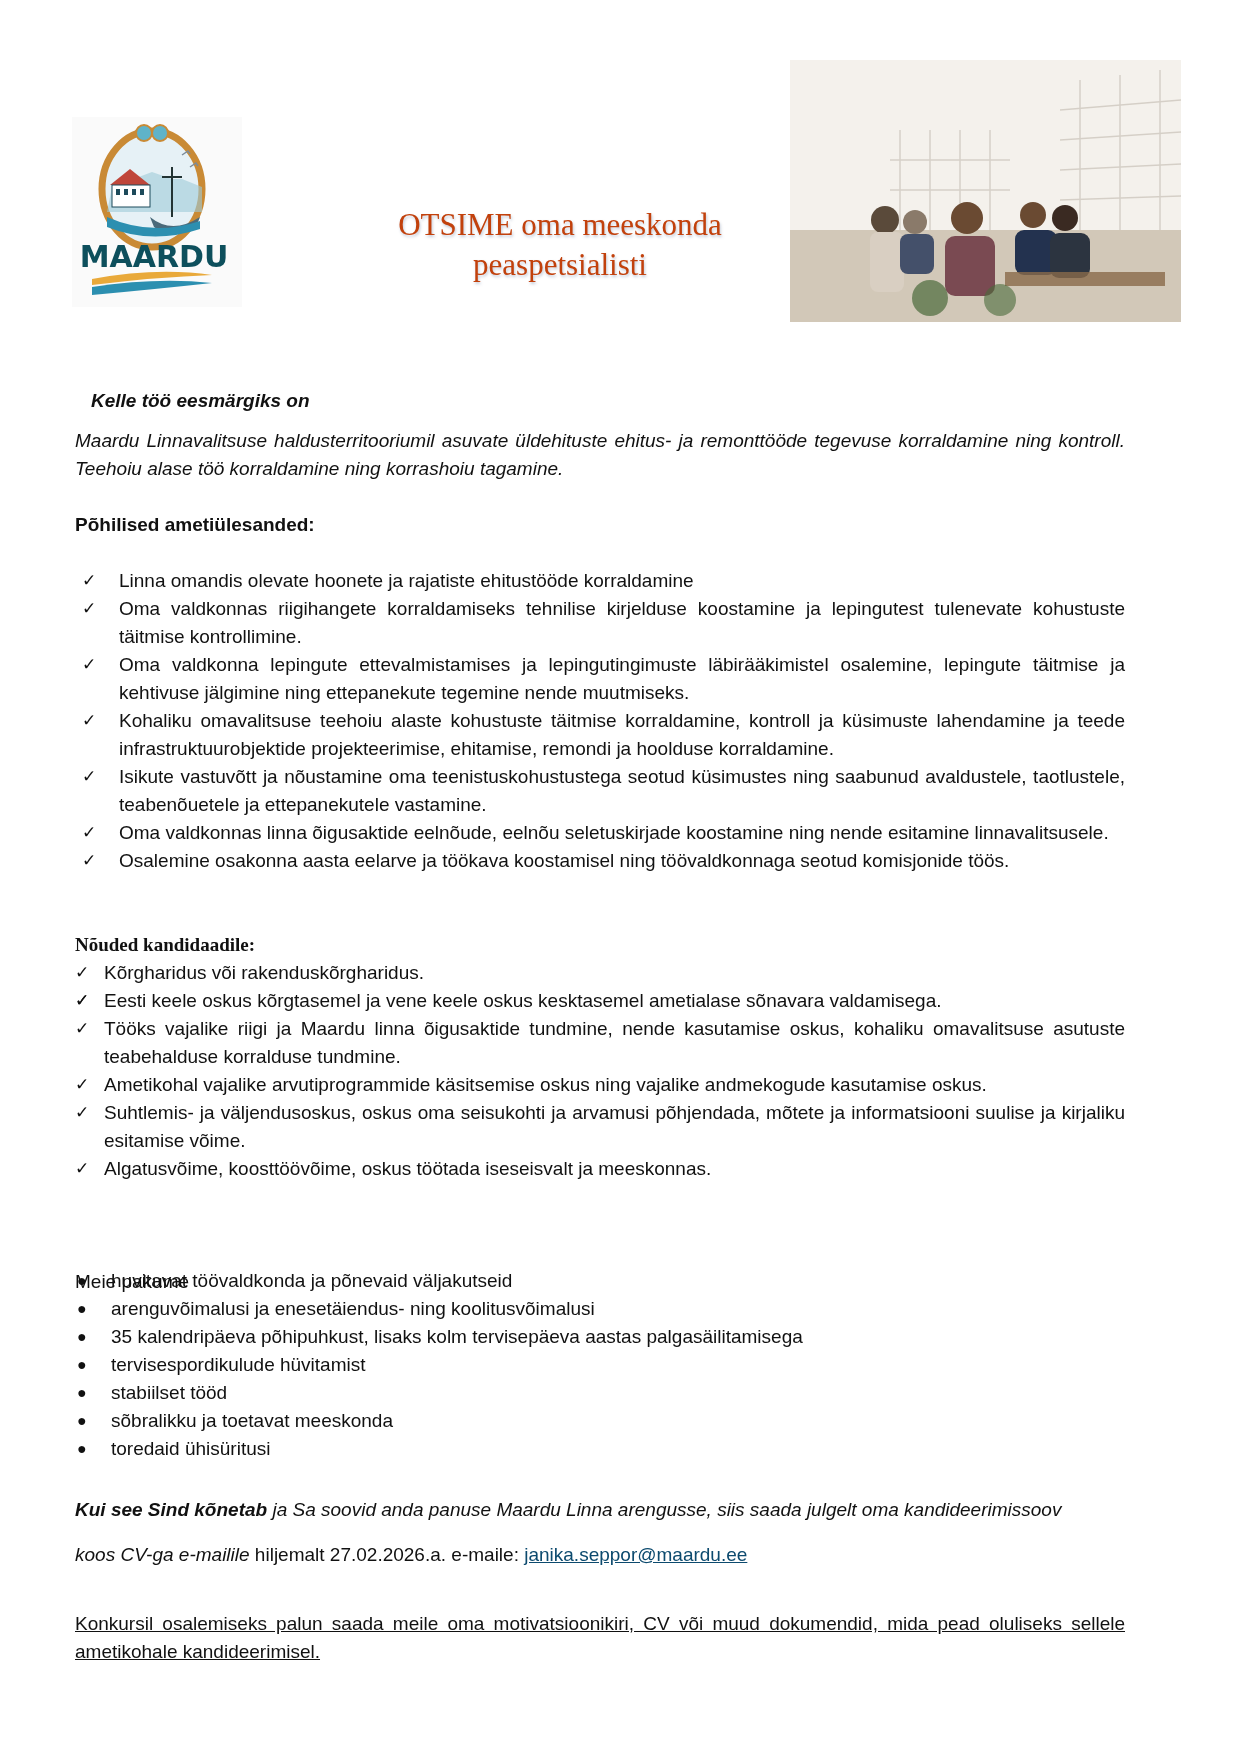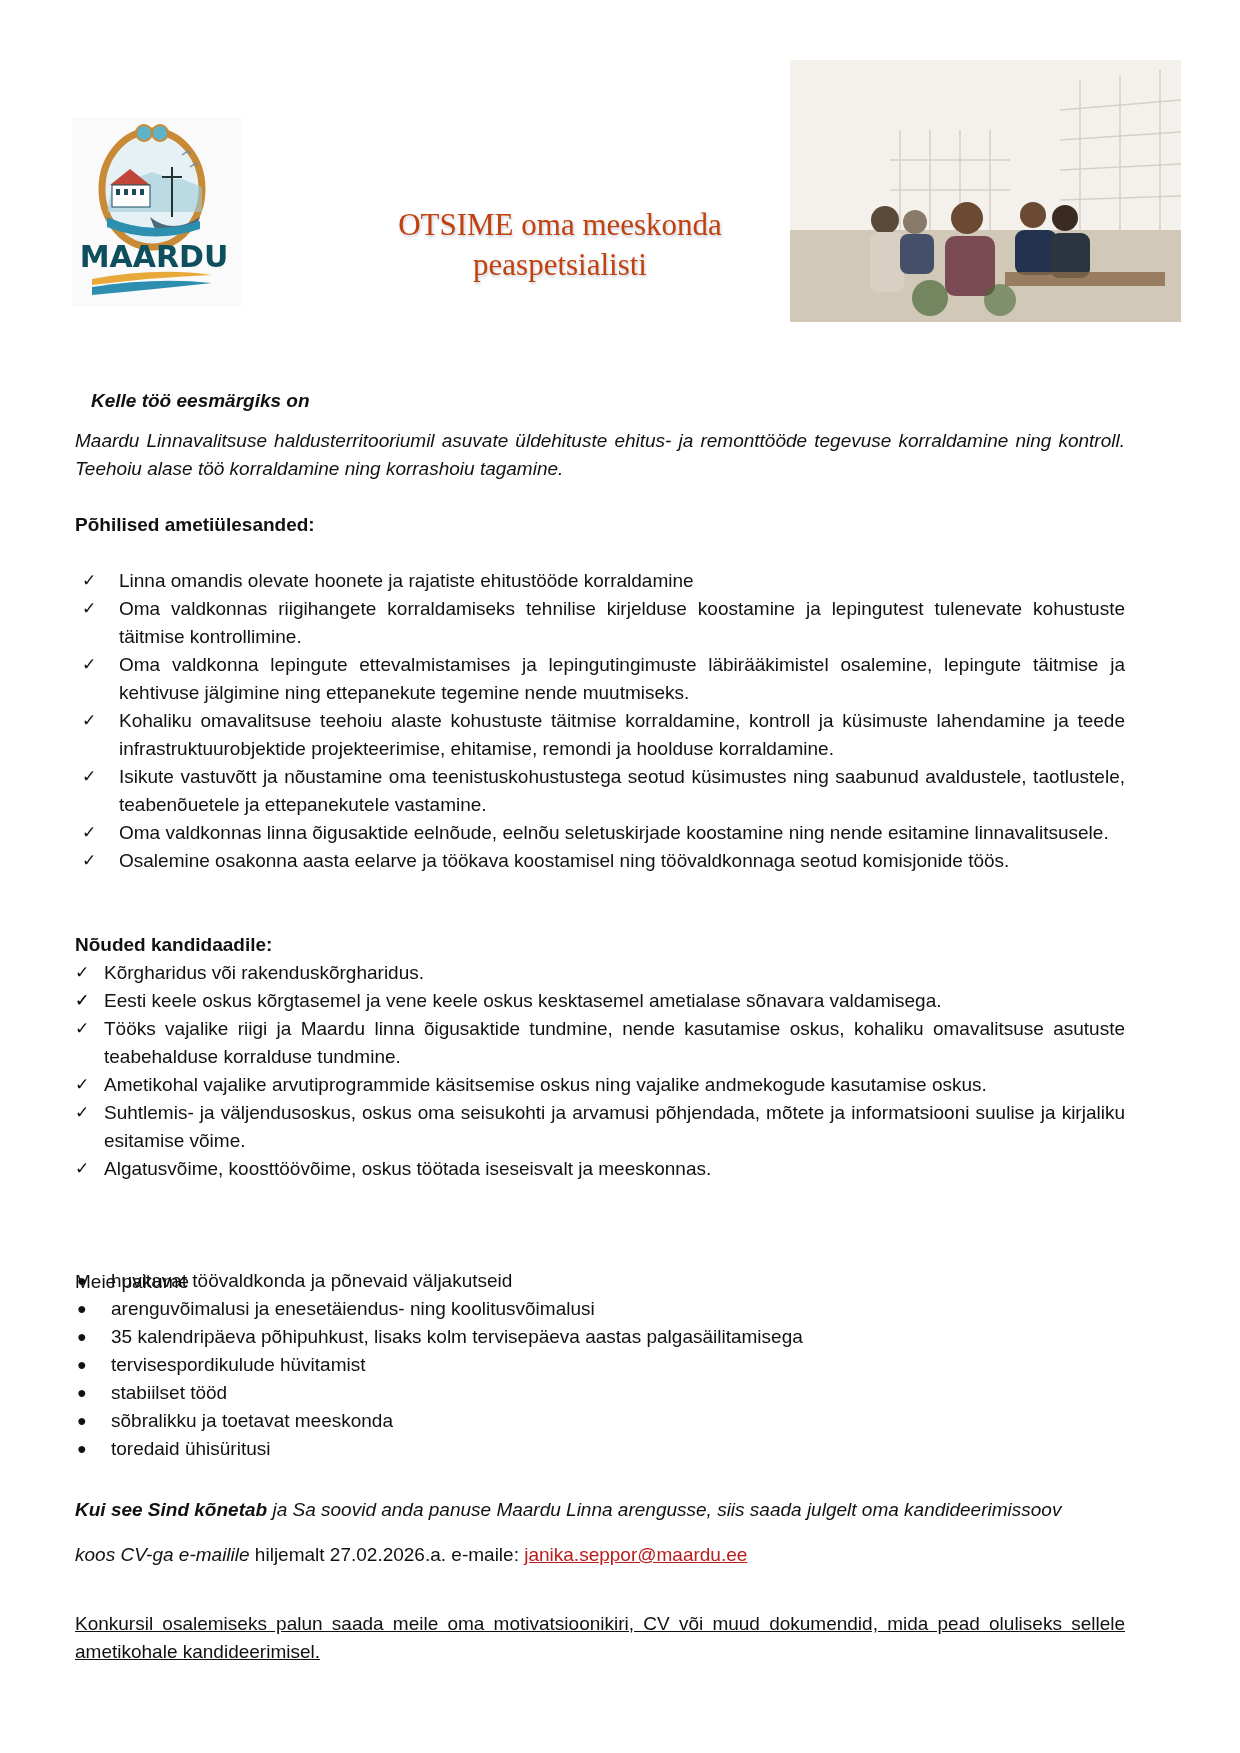--- a/index.html
+++ b/index.html
@@ -25,21 +25,21 @@
   ul.check, ul.dot { list-style: none; margin: 0; padding: 0; }
   ul.check li, ul.dot li { position: relative; text-align: justify; }
   ul.check.indented li { padding-left: 44px; }
   ul.check.indented li .mark { position: absolute; left: 7px; top: 0; }
   ul.check.tight li { padding-left: 29px; }
   ul.check.tight li .mark { position: absolute; left: 0; top: 0; }
   ul.dot li { padding-left: 36px; }
   ul.dot li .mark { position: absolute; left: 2px; top: 0; font-size: 16px; }
   .mark { font-size: 17px; }
 
-  a.email { color: #b91c1c; text-decoration: underline; }
+  a.email { color: #0c4a6e; text-decoration: underline; }
 </style>
 </head>
 <body>
 
 <div class="page">
 
   <div class="logo">
     <svg width="170" height="190" viewBox="0 0 170 190">
       <rect x="0" y="0" width="170" height="190" fill="#fafafa"></rect>
       <ellipse cx="80" cy="72" rx="50" ry="58" fill="#e6f1f6" stroke="#c98a35" stroke-width="7"></ellipse>
@@ -115,21 +115,21 @@
       <li><span class="mark">✓</span><span>Linna omandis olevate hoonete ja rajatiste ehitustööde korraldamine</span></li>
       <li><span class="mark">✓</span><span>Oma valdkonnas riigihangete korraldamiseks tehnilise kirjelduse koostamine ja lepingutest tulenevate kohustuste täitmise kontrollimine.</span></li>
       <li><span class="mark">✓</span><span>Oma valdkonna lepingute ettevalmistamises ja lepingutingimuste läbirääkimistel osalemine, lepingute täitmise ja kehtivuse jälgimine ning ettepanekute tegemine nende muutmiseks.</span></li>
       <li><span class="mark">✓</span><span>Kohaliku omavalitsuse teehoiu alaste kohustuste täitmise korraldamine, kontroll ja küsimuste lahendamine ja teede infrastruktuurobjektide projekteerimise, ehitamise, remondi ja hoolduse korraldamine.</span></li>
       <li><span class="mark">✓</span><span>Isikute vastuvõtt ja nõustamine oma teenistuskohustustega seotud küsimustes ning saabunud avaldustele, taotlustele, teabenõuetele ja ettepanekutele vastamine.</span></li>
       <li><span class="mark">✓</span><span>Oma valdkonnas linna õigusaktide eelnõude, eelnõu seletuskirjade koostamine ning nende esitamine linnavalitsusele.</span></li>
       <li><span class="mark">✓</span><span>Osalemine osakonna aasta eelarve ja töökava koostamisel ning töövaldkonnaga seotud komisjonide töös.</span></li>
     </ul>
   </div>
 
-  <div class="body bold" style="top: 931px;">Nõuded kandidaadile:</div>
+  <div class="body bold" style="top: 931px; font-family: Liberation Serif, serif;">Nõuded kandidaadile:</div>
   <div class="body" style="top: 959px;">
     <ul class="check tight">
       <li><span class="mark">✓</span><span>Kõrgharidus või rakenduskõrgharidus.</span></li>
       <li><span class="mark">✓</span></li>
       <li><span class="mark">✓</span><span>Eesti keele oskus kõrgtasemel ja vene keele oskus kesktasemel ametialase sõnavara valdamisega.</span></li>
       <li><span class="mark">✓</span><span>Tööks vajalike riigi ja Maardu linna õigusaktide tundmine, nende kasutamise oskus, kohaliku omavalitsuse asutuste teabehalduse korralduse tundmine.</span></li>
       <li><span class="mark">✓</span><span>Ametikohal vajalike arvutiprogrammide käsitsemise oskus ning vajalike andmekogude kasutamise oskus.</span></li>
       <li><span class="mark">✓</span><span>Suhtlemis- ja väljendusoskus, oskus oma seisukohti ja arvamusi põhjendada, mõtete ja informatsiooni suulise ja kirjaliku esitamise võime.</span></li>
       <li><span class="mark">✓</span><span>Algatusvõime, koosttöövõime, oskus töötada iseseisvalt ja meeskonnas.</span></li>
     </ul>

